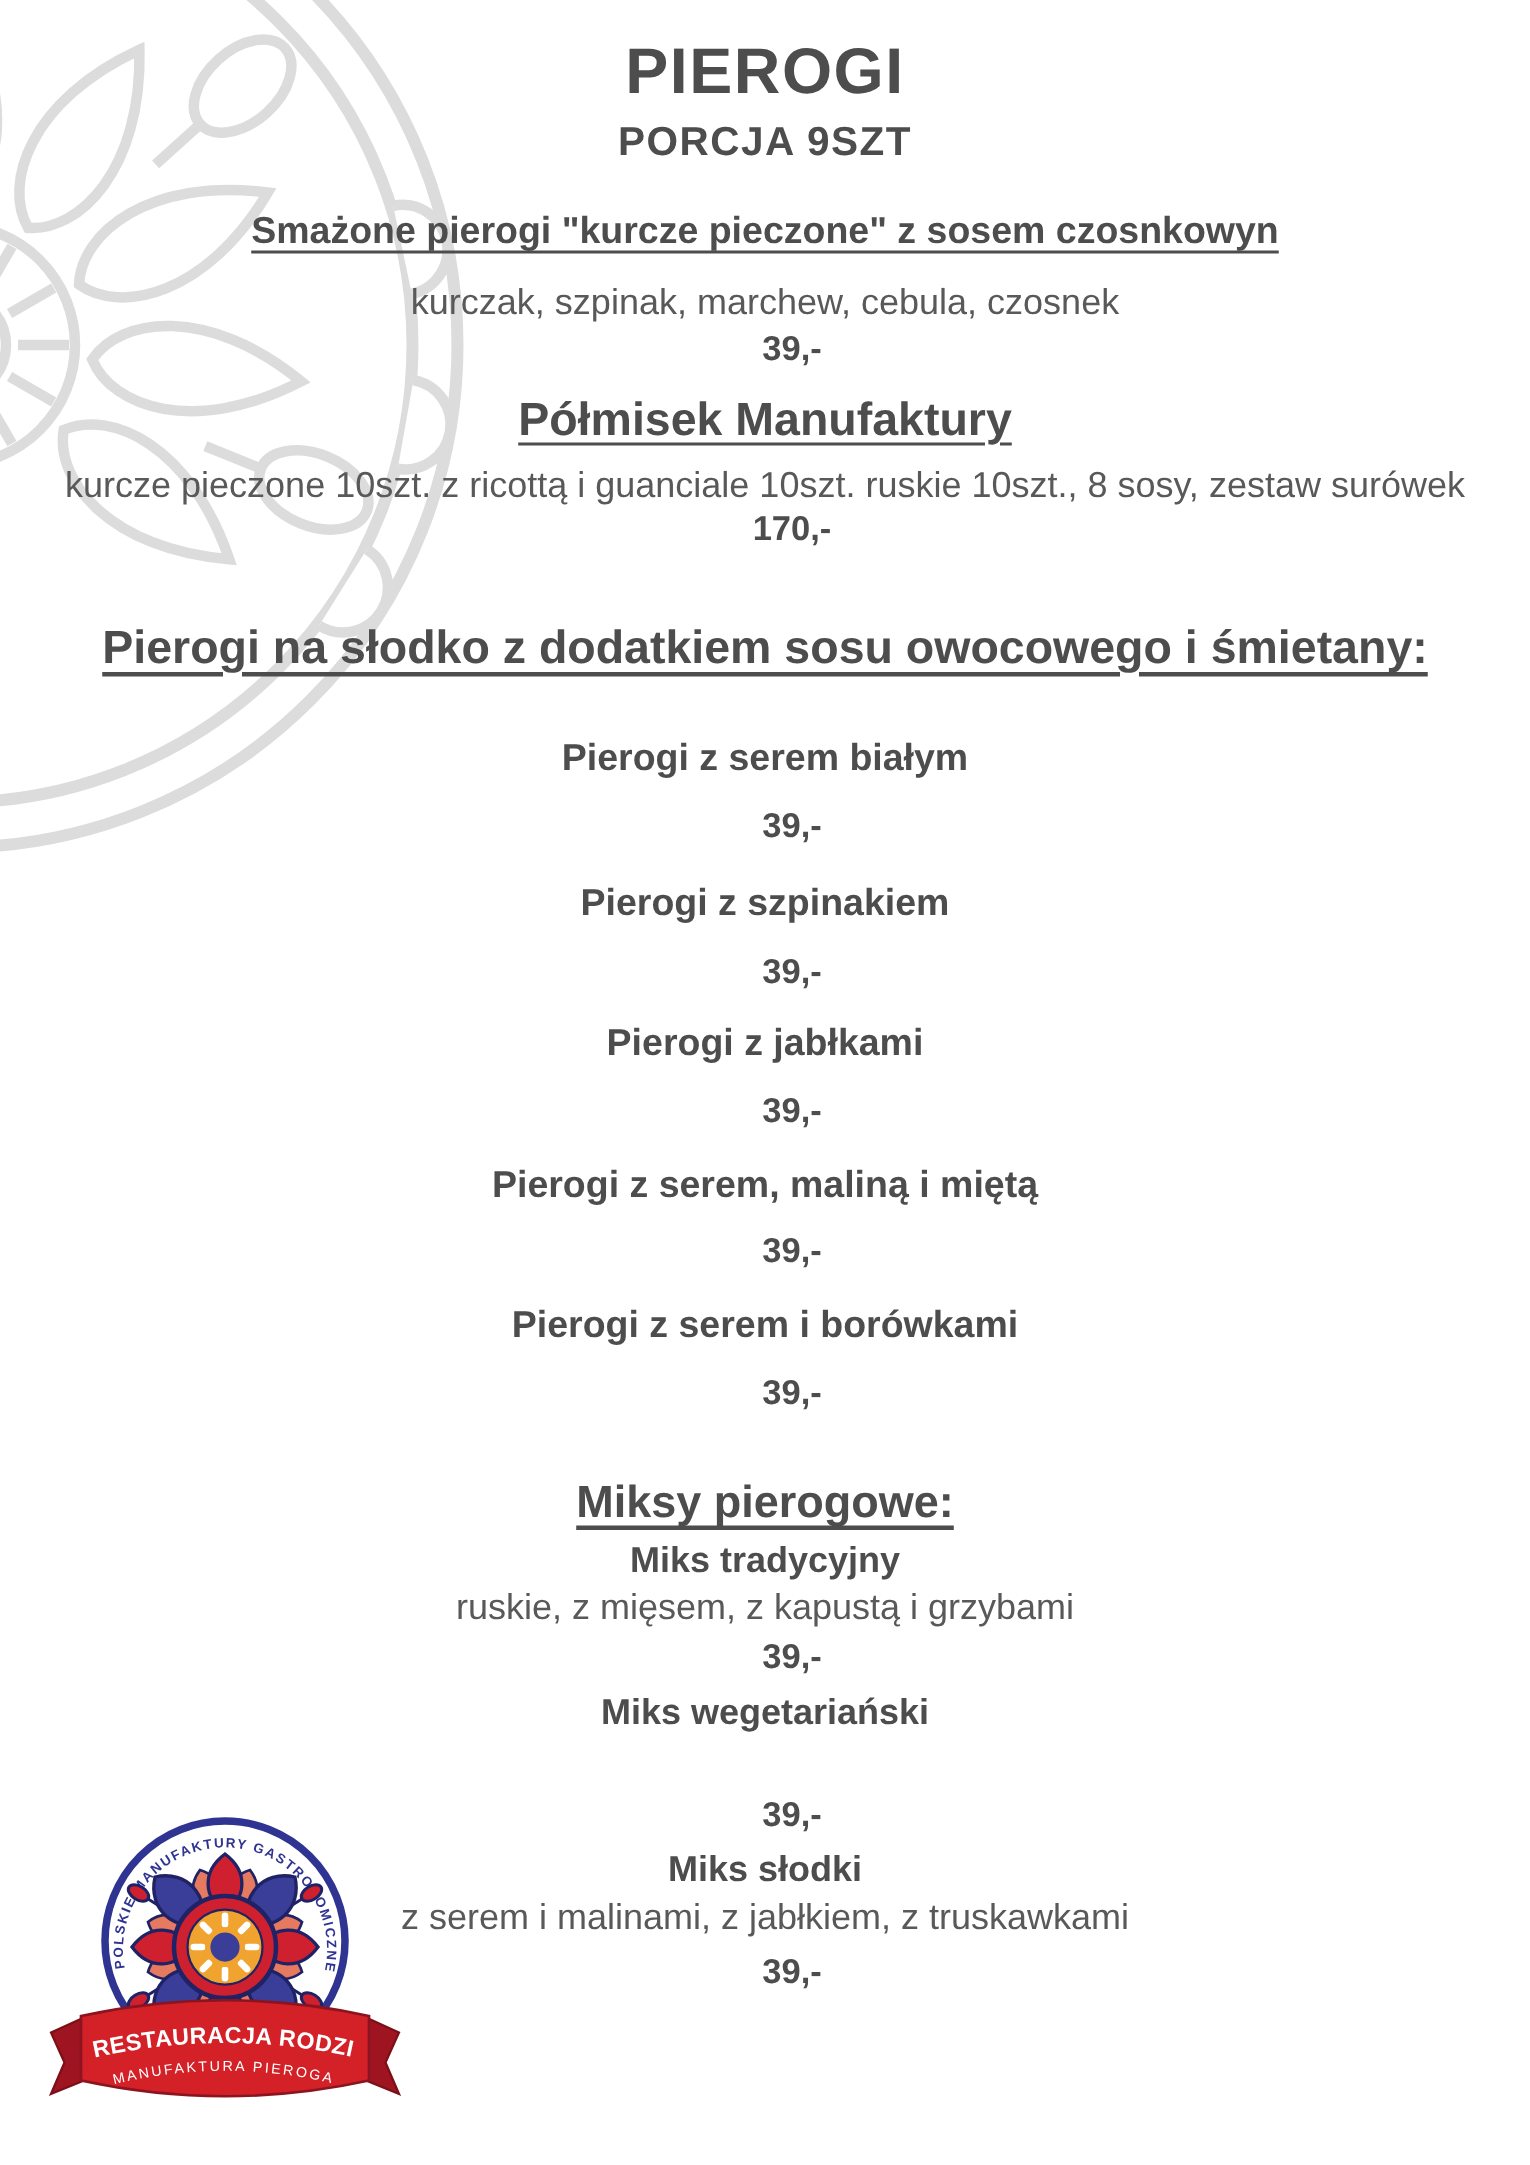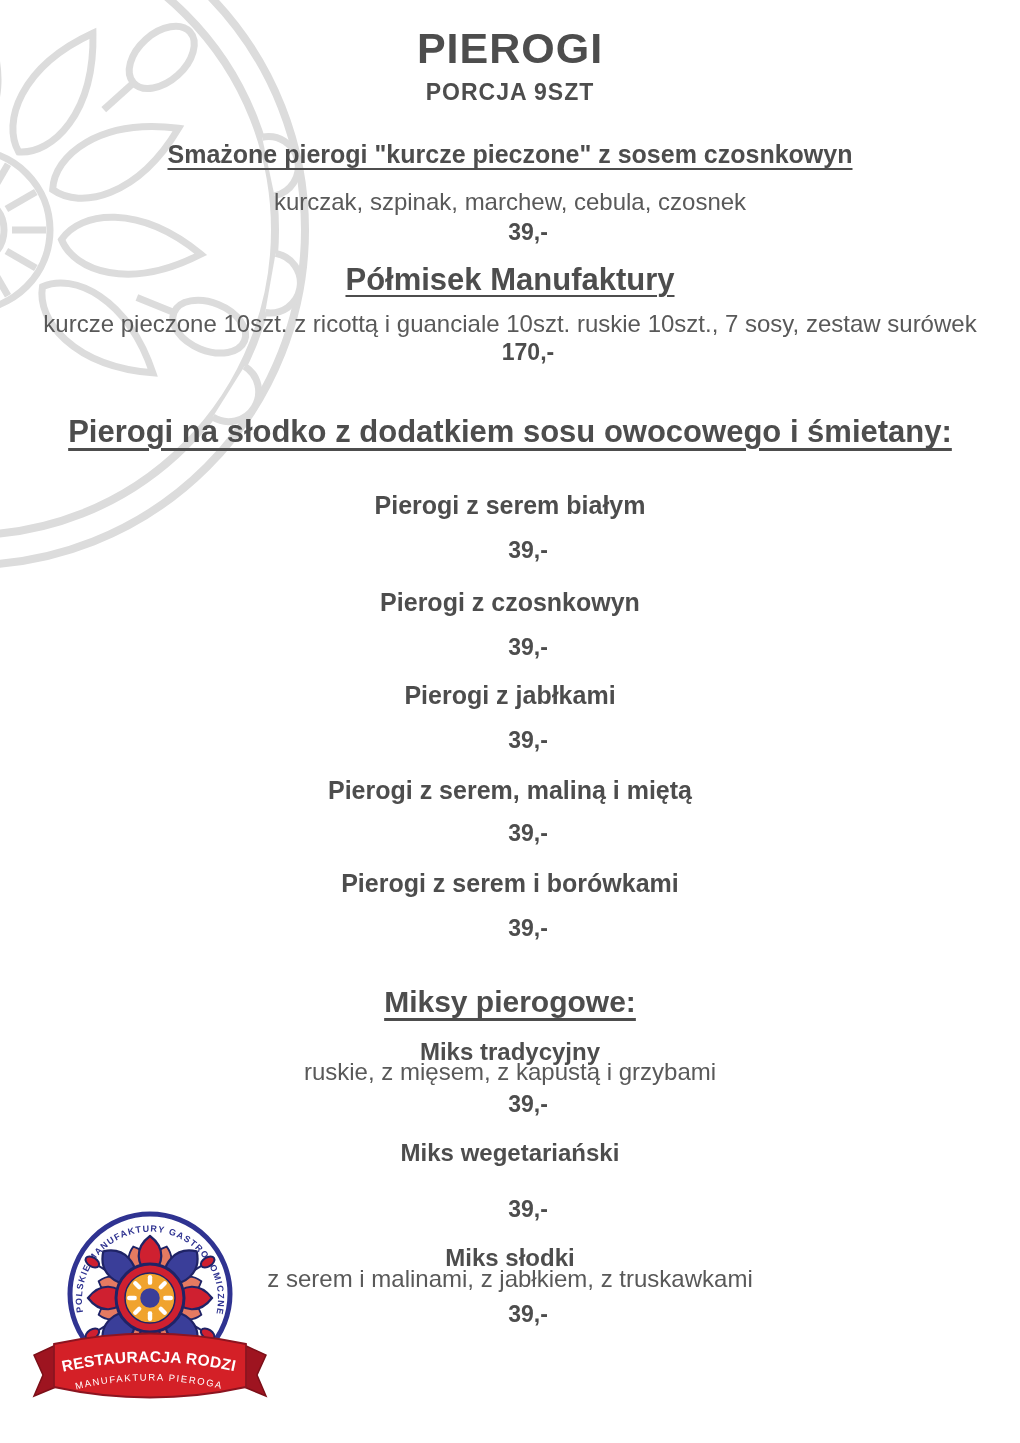--- a/index.html
+++ b/index.html
@@ -14,29 +14,29 @@
   .watermark {
     position: absolute; left: -90px; top: -60px;
     width: 560px; height: 720px; z-index: 0;
   }
 
   .content { position: absolute; inset: 0; z-index: 2; }
 
   .abs { position: absolute; left: 0; right: 0; text-align: center; color: #4a4a4a; }
 
   .title      { font-size: 43px; font-weight: bold; letter-spacing: 1px; color: #4d4d4d; }
-  .subtitle   { font-size: 23px; font-weight: bold; letter-spacing: 1px; color: #4d4d4d; }
+  .subtitle   { font-size: 27px; font-weight: bold; letter-spacing: 1px; color: #4d4d4d; }
 
   .item-name-md   { font-size: 25px; font-weight: bold; text-decoration: underline; text-decoration-thickness: 2px; text-underline-offset: 5px; color: #4d4d4d; }
   .item-name-lg   { font-size: 31px; font-weight: bold; text-decoration: underline; text-decoration-thickness: 2px; text-underline-offset: 5px; color: #4d4d4d; }
   .section-head   { font-size: 31px; font-weight: bold; text-decoration: underline; text-decoration-thickness: 2.5px; text-underline-offset: 6px; color: #4d4d4d; }
   .section-head-2 { font-size: 30px; font-weight: bold; text-decoration: underline; text-decoration-thickness: 2.5px; text-underline-offset: 6px; color: #4d4d4d; margin-top: 16px; }
 
   .plain-name { font-size: 25px; font-weight: bold; color: #4d4d4d; }
-  .mix-name   { font-size: 24px; font-weight: bold; color: #4d4d4d; margin-top: 11px; }
+  .mix-name   { font-size: 24px; font-weight: bold; color: #4d4d4d; }
   .desc       { font-size: 24px; color: #595959; }
   .price      { font-size: 23px; font-weight: bold; color: #4d4d4d; padding-left: 36px; }
 
   .logo {
     position: absolute; left: 26px; top: 1206px;
     width: 248px; height: 206px; z-index: 3;
   }
 </style>
 </head>
 <body>
@@ -95,29 +95,29 @@
   <div class="content">
 
     <div class="abs title" style="top:24px">PIEROGI</div>
     <div class="abs subtitle" style="top:79px">PORCJA 9SZT</div>
 
     <div class="abs item-name-md" style="top:140px">Smażone pierogi "kurcze pieczone" z sosem czosnkowyn</div>
     <div class="abs desc" style="top:188px">kurczak, szpinak, marchew, cebula, czosnek</div>
     <div class="abs price" style="top:219px">39,-</div>
 
     <div class="abs item-name-lg" style="top:262px">Półmisek Manufaktury</div>
-    <div class="abs desc" style="top:310px">kurcze pieczone 10szt. z ricottą i guanciale 10szt. ruskie 10szt., 7 sosy, zestaw surówek</div>
+    <div class="abs desc" style="top:310px">kurcze pieczone 10szt. z ricottą i guanciale 10szt. ruskie 10szt., 8 sosy, zestaw surówek</div>
     <div class="abs price" style="top:339px">170,-</div>
 
     <div class="abs section-head" style="top:414px">Pierogi na słodko z dodatkiem sosu owocowego i śmietany:</div>
 
     <div class="abs plain-name" style="top:491px">Pierogi z serem białym</div>
     <div class="abs price" style="top:537px">39,-</div>
 
-    <div class="abs plain-name" style="top:588px">Pierogi z czosnkowyn</div>
+    <div class="abs plain-name" style="top:588px">Pierogi z szpinakiem</div>
     <div class="abs price" style="top:634px">39,-</div>
 
     <div class="abs plain-name" style="top:681px">Pierogi z jabłkami</div>
     <div class="abs price" style="top:727px">39,-</div>
 
     <div class="abs plain-name" style="top:776px">Pierogi z serem, maliną i miętą</div>
     <div class="abs price" style="top:820px">39,-</div>
 
     <div class="abs plain-name" style="top:869px">Pierogi z serem i borówkami</div>
     <div class="abs price" style="top:915px">39,-</div>

